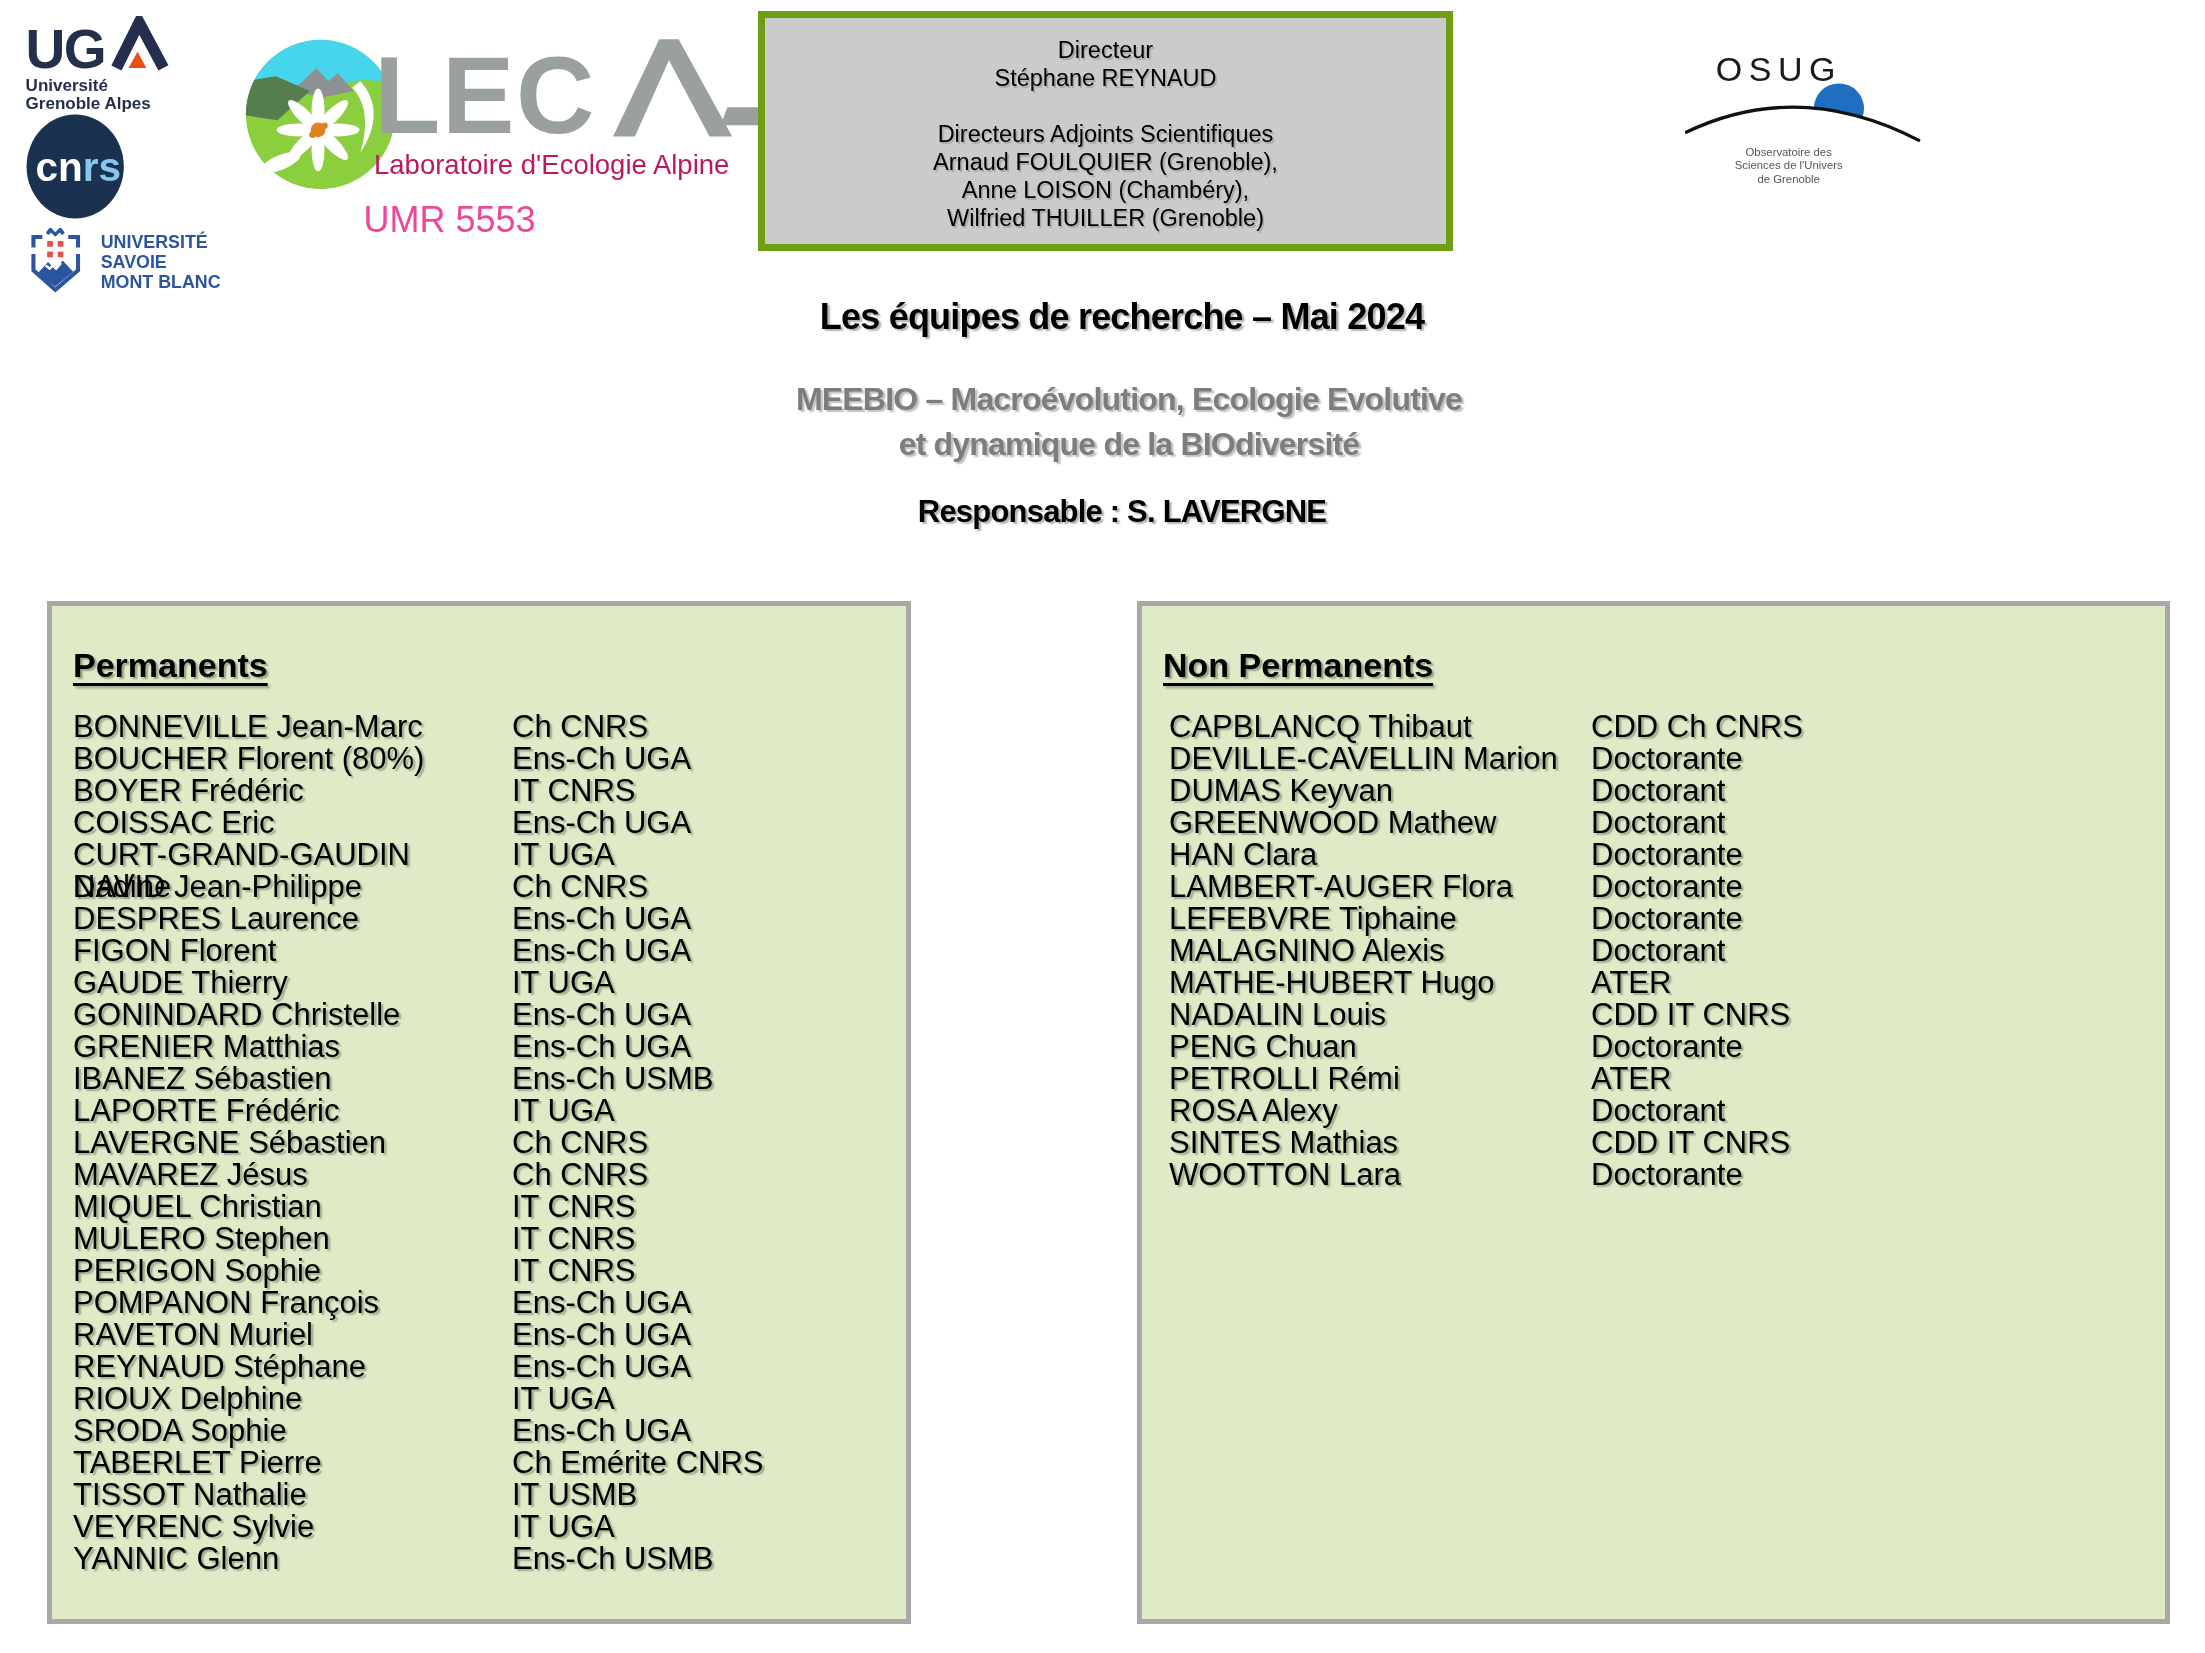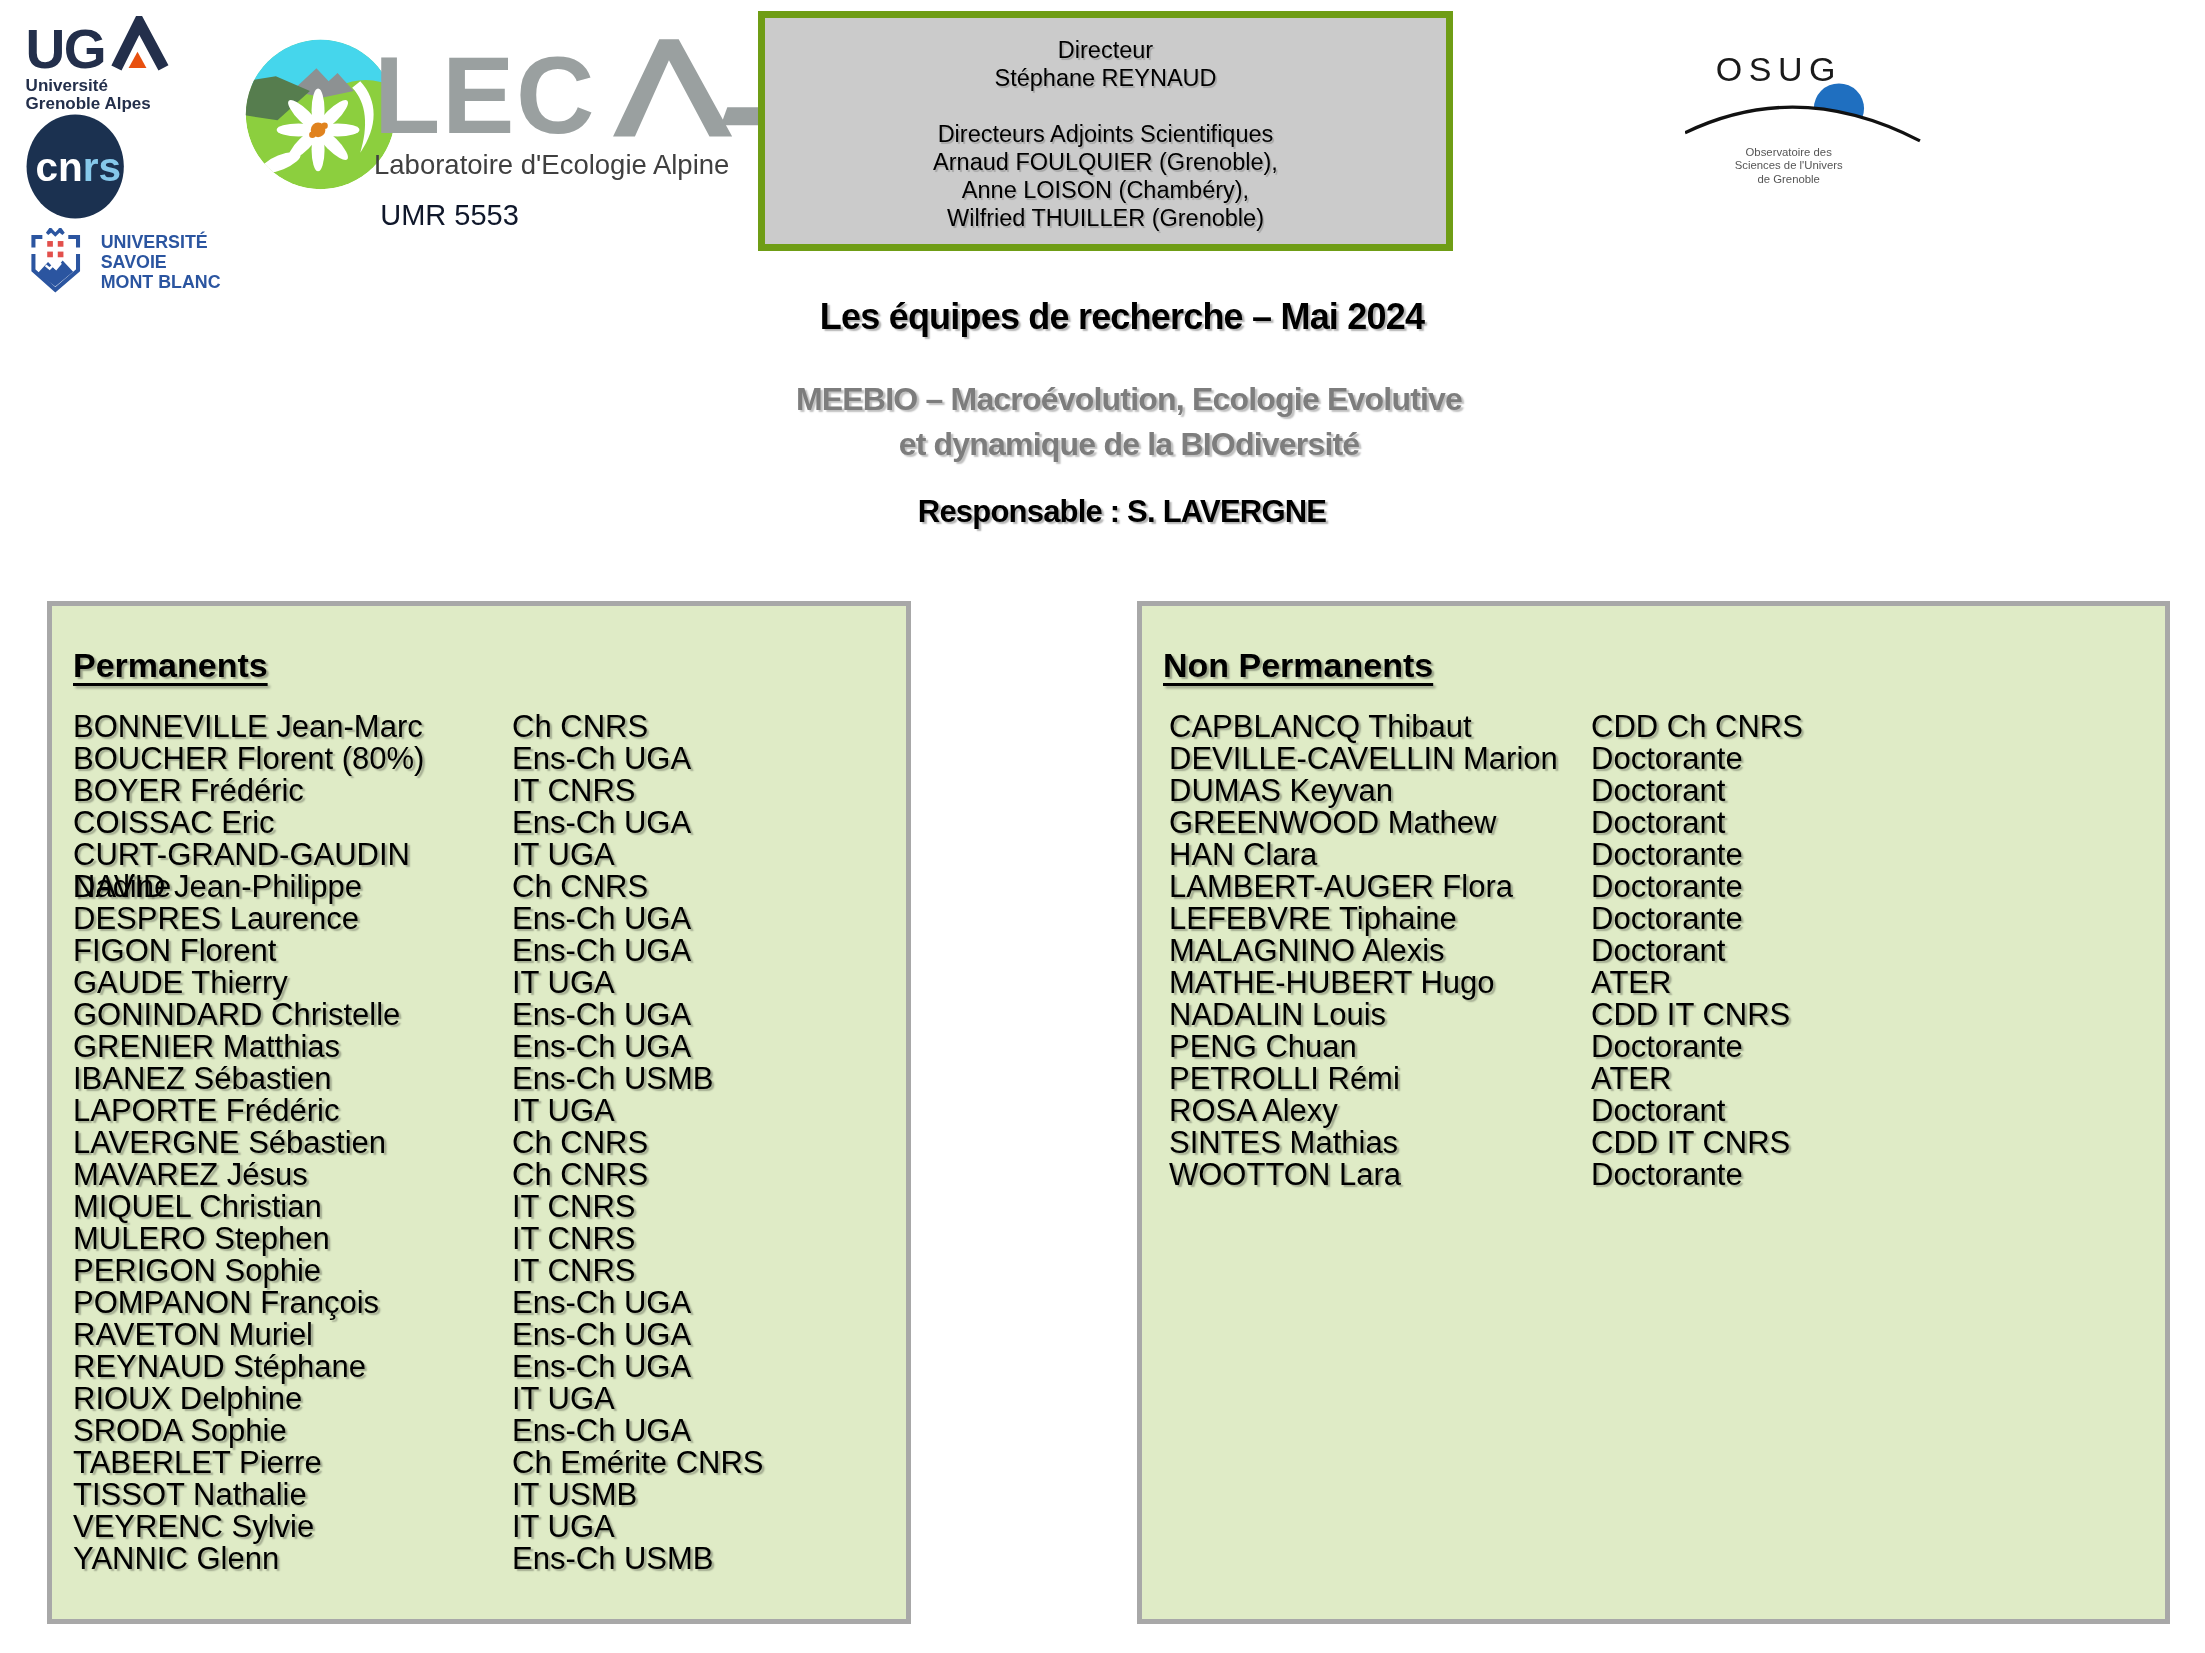--- a/index.html
+++ b/index.html
@@ -11,22 +11,22 @@
     overflow:hidden;
   }
   .abs{position:absolute;}
 
   
   #logo-uga{left:24px;top:16px;width:150px;height:99px;}
   #logo-cnrs{left:24px;top:113px;width:104px;height:107px;}
   #logo-usmb{left:31px;top:228px;width:227px;height:65px;}
   #logo-leca-circle{left:245px;top:39px;width:151px;height:151px;}
   #logo-leca-word{left:374px;top:36px;width:393px;height:120px;}
-  #leca-subtitle{left:374px;top:149px;width:380px;font-size:27.5px;color:#404040;letter-spacing:0px;}
-  #leca-umr{left:324px;top:199px;width:251px;text-align:center;font-size:29px;color:#0f172a;}
+  #leca-subtitle{left:374px;top:149px;width:380px;font-size:27.5px;color:#be185d;letter-spacing:0px;}
+  #leca-umr{left:324px;top:199px;width:251px;text-align:center;font-size:36px;color:#ec4899;}
   #logo-osug{left:1685px;top:42px;width:239px;height:146px;}
 
   
   #direction-box{
     left:758px;top:10.5px;width:695px;height:240px;
     background:#cbcbcb;border:7.3px solid #6f9d15;box-sizing:border-box;
     text-align:center;font-size:23.5px;line-height:28px;
     padding-top:18px;
     text-shadow:1.6px 1.6px 0.8px rgba(0,0,0,0.18);
   }

